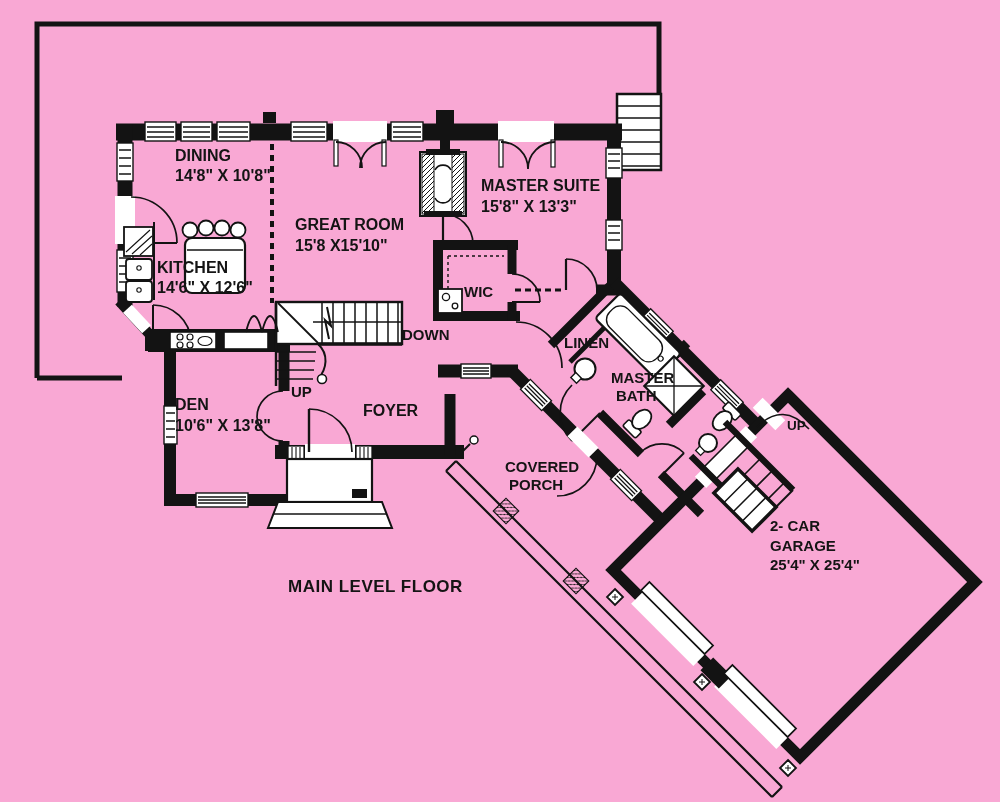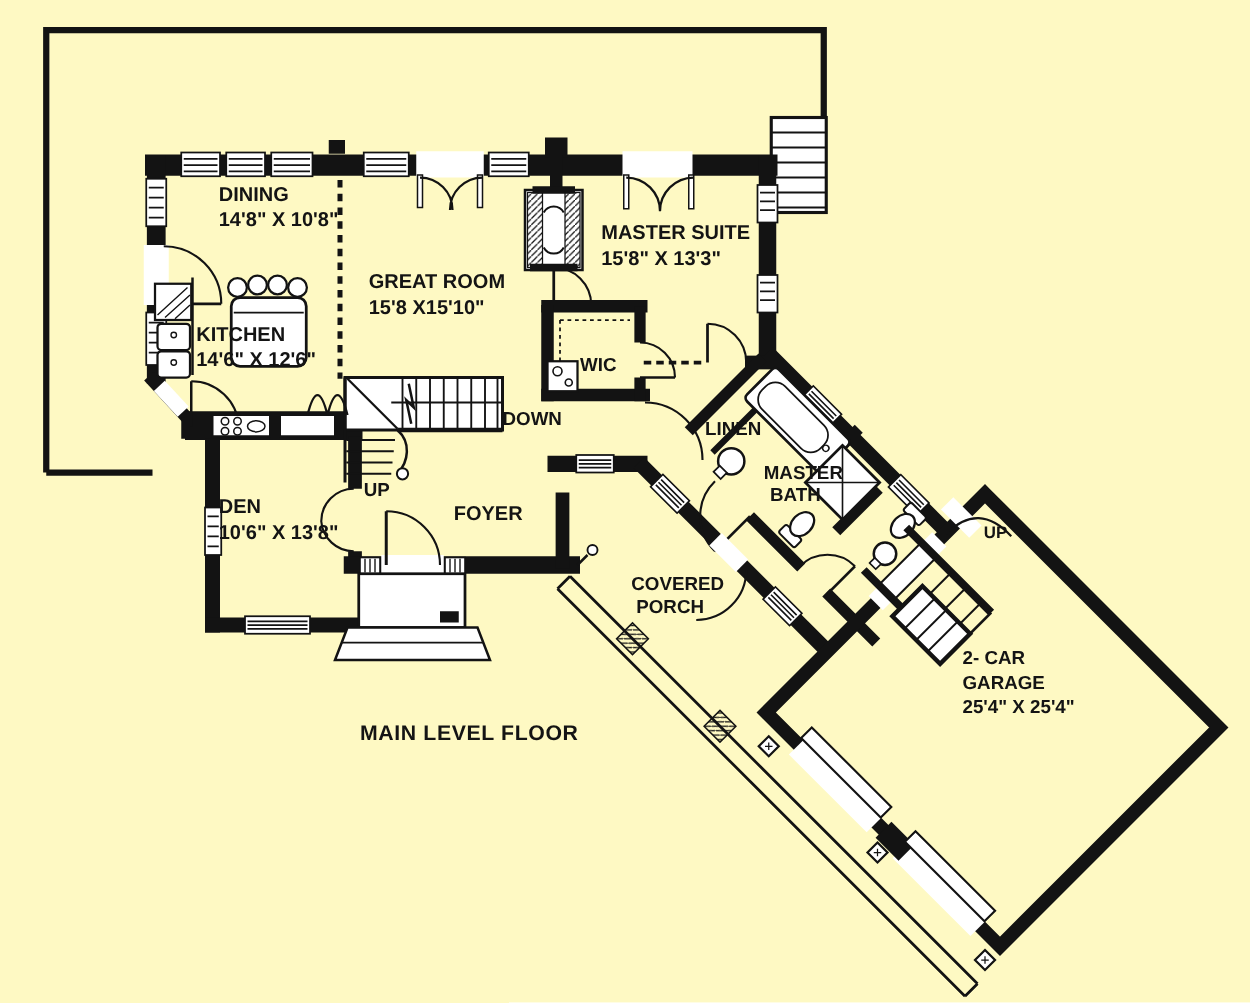--- a/index.html
+++ b/index.html
@@ -1,16 +1,16 @@
 <!DOCTYPE html>
 <html><head>
 <meta charset="utf-8">
 <style>
   html,body{margin:0;padding:0;background:#ffffff;}
-  .plan-wrap{position:relative;width:1000px;height:802px;background:#fef9c3;overflow:hidden;}
+  .plan-wrap{position:relative;width:1000px;height:802px;background:#f9a8d4;overflow:hidden;}
   svg{display:block;}
   svg text{font-family:"Liberation Sans","DejaVu Sans",sans-serif;font-weight:bold;fill:#141414;}
   .t17{font-size:17px;letter-spacing:.5px;}
   .t16{font-size:16px;}
   .t15{font-size:15px;}
   .t13{font-size:13.5px;}
   .ink{stroke:#131313;fill:none;}
   .blk{fill:#131313;stroke:none;}
   .wht{fill:#ffffff;stroke:none;}
   .whts{fill:#ffffff;stroke:#131313;}

